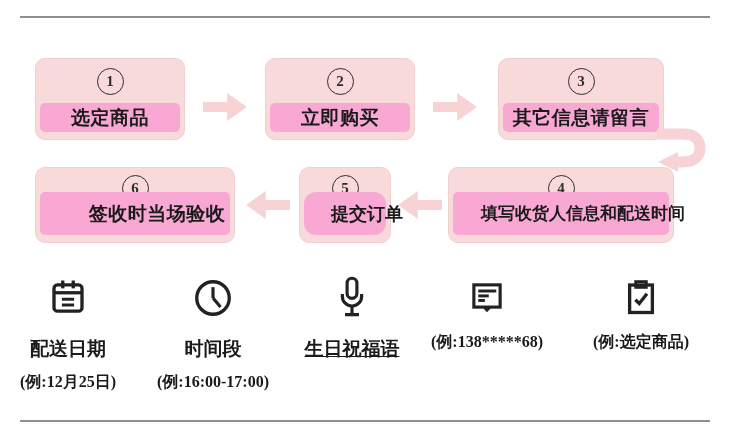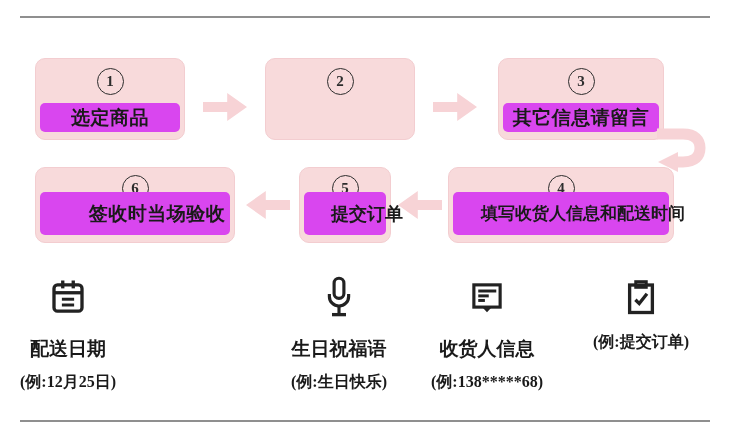--- a/index.html
+++ b/index.html
@@ -18,51 +18,51 @@
   }
   .step-num-area{position:absolute;left:0;right:0;top:0;display:flex;justify-content:center;align-items:center;}
   .row1 .step-num-area{height:44px;}
   .row2 .step-num-area{height:40px;}
   .num-circle{
     width:25px;height:25px;border:1.5px solid #2d2d2d;border-radius:50%;
     display:flex;align-items:center;justify-content:center;
     font-size:15px;font-weight:700;color:#2d2d2d;background:transparent;line-height:1;
   }
   .step-white{
-    position:absolute;left:4px;right:4px;bottom:7px;background:#d946ef;border-radius:5px;
+    position:absolute;left:4px;right:4px;bottom:7px;background:#f9a8d4;border-radius:5px;
     display:flex;align-items:center;justify-content:center;
     font-weight:700;font-size:19px;letter-spacing:0.5px;white-space:nowrap;
   }
   .row1 .step-white{top:44px;}
   .row2 .step-white{top:24px;padding-left:44px;}
 
   #box1{left:35px;top:58px;width:150px;height:82px;}
   #box2{left:265px;top:58px;width:150px;height:82px;}
   #box3{left:498px;top:58px;width:166px;height:82px;}
   #box4{left:448px;top:167px;width:226px;height:76px;}
   #box4 .step-white{font-size:17px;letter-spacing:0;}
   #box5{left:299px;top:167px;width:92px;height:76px;}
-  #box5 .step-white{font-size:18px;letter-spacing:0;}
+  #box5 .step-white{font-size:18px;letter-spacing:0;border-radius:12px;}
   #box6{left:35px;top:167px;width:200px;height:76px;}
 
   
   .arrow{position:absolute;width:44px;height:28px;background:#f7d3d6;}
   .arrow.right{clip-path:polygon(0 32%,55% 32%,55% 0,100% 50%,55% 100%,55% 68%,0 68%);}
   .arrow.left{clip-path:polygon(100% 32%,45% 32%,45% 0,0 50%,45% 100%,45% 68%,100% 68%);}
   #arrow-1{left:203px;top:93px;}
   #arrow-2{left:433px;top:93px;}
   #arrow-4{left:398px;top:191px;}
   #arrow-5{left:246px;top:191px;}
   #uturn{position:absolute;left:645px;top:124px;width:64px;height:52px;}
 
   
   .legend-col{position:absolute;top:274px;width:160px;display:flex;flex-direction:column;align-items:center;}
   #col1{left:-12px;}
   #col2{left:133px;}
-  #col3{left:259px;}
+  #col3{left:272px;text-decoration:underline;}
   #col4{left:407px;}
   #col5{left:561px;}
   .legend-icon{height:48px;display:flex;align-items:center;justify-content:center;}
   .legend-label{margin-top:14px;font-size:19px;font-weight:700;white-space:nowrap;}
   .legend-example{margin-top:10px;font-size:16px;font-weight:700;white-space:nowrap;}
   svg{display:block;}
 </style>
 </head>
 <body>
 
@@ -77,20 +77,21 @@
     </div>
     <div class="step-white">选定商品</div>
   </div>
 
   <div class="arrow right" id="arrow-1"></div>
 
   <div class="step-box row1" id="box2">
     <div class="step-num-area">
       <span class="num-circle">2</span>
     </div>
+    <div class="step-white">立即购买</div>
   </div>
 
   <div class="arrow right" id="arrow-2"></div>
 
   <div class="step-box row1" id="box3">
     <div class="step-num-area">
       <span class="num-circle">3</span>
     </div>
     <div class="step-white">其它信息请留言</div>
   </div>
@@ -133,52 +134,61 @@
         <line x1="9" y1="2" x2="9" y2="6.5" stroke="#222" stroke-width="1.9"></line>
         <line x1="15" y1="2" x2="15" y2="6.5" stroke="#222" stroke-width="1.9"></line>
         <line x1="8.5" y1="12.7" x2="15.5" y2="12.7" stroke="#222" stroke-width="1.7"></line>
         <line x1="8.5" y1="16" x2="15.5" y2="16" stroke="#222" stroke-width="1.7"></line>
       </svg>
     </div>
     <div class="legend-label">配送日期</div>
     <div class="legend-example">(例:12月25日)</div>
   </div>
 
+  <div class="legend-col" id="col2">
+    <div class="legend-icon">
+      <svg width="42" height="42" viewBox="0 0 24 24">
+        <circle cx="12" cy="12" r="9.3" fill="none" stroke="#222" stroke-width="1.9"></circle>
+        <line x1="12" y1="12" x2="12" y2="5.8" stroke="#222" stroke-width="1.8"></line>
+        <line x1="12" y1="12" x2="16.3" y2="17.2" stroke="#222" stroke-width="1.8"></line>
+      </svg>
+    </div>
+    <div class="legend-label">时间段</div>
+    <div class="legend-example">(例:16:00-17:00)</div>
+  </div>
 
   <div class="legend-col" id="col3">
     <div class="legend-icon">
       <svg width="42" height="48" viewBox="0 0 24 27">
         <rect x="9.2" y="2.2" width="5.6" height="11.5" rx="2.8" fill="none" stroke="#222" stroke-width="1.8"></rect>
         <path d="M6.5,11.2 v1.4 a5.5,5.5 0 0 0 11,0 v-1.4" fill="none" stroke="#222" stroke-width="1.8"></path>
         <line x1="12" y1="18.1" x2="12" y2="22.2" stroke="#222" stroke-width="1.8"></line>
         <line x1="8" y1="23" x2="16" y2="23" stroke="#222" stroke-width="1.9"></line>
       </svg>
     </div>
     <div class="legend-label">生日祝福语</div>
-    <div class="legend-example">(例:生日快乐)</div>
   </div>
 
   <div class="legend-col" id="col4">
     <div class="legend-icon">
       <svg width="42" height="42" viewBox="0 0 24 24">
         <rect x="4.5" y="4.5" width="15" height="12.7" fill="none" stroke="#222" stroke-width="1.8"></rect>
         <line x1="7" y1="8" x2="17.3" y2="8" stroke="#222" stroke-width="1.7"></line>
         <line x1="7" y1="10.8" x2="13" y2="10.8" stroke="#222" stroke-width="1.7"></line>
         <line x1="7" y1="13.4" x2="10.8" y2="13.4" stroke="#222" stroke-width="1.7"></line>
         <path d="M10.3,17.2 L12,19 L13.7,17.2" fill="none" stroke="#222" stroke-width="1.6"></path>
       </svg>
     </div>
-    <div class="legend-label">收货人信息</div>
     <div class="legend-example">(例:138*****68)</div>
   </div>
 
   <div class="legend-col" id="col5">
     <div class="legend-icon">
       <svg width="42" height="45" viewBox="0 0 24 25">
         <rect x="5.5" y="4.8" width="13" height="15.7" fill="none" stroke="#222" stroke-width="1.9"></rect>
         <rect x="9" y="2.9" width="6" height="3.2" fill="none" stroke="#222" stroke-width="1.7"></rect>
         <polyline points="8.8,13.2 11,15.4 15.4,9.8" fill="none" stroke="#222" stroke-width="1.9"></polyline>
       </svg>
     </div>
-    <div class="legend-example">(例:提交订单)</div>
+    <div class="legend-example">(例:选定商品)</div>
   </div>
 
 </div>
 
 </body></html>

